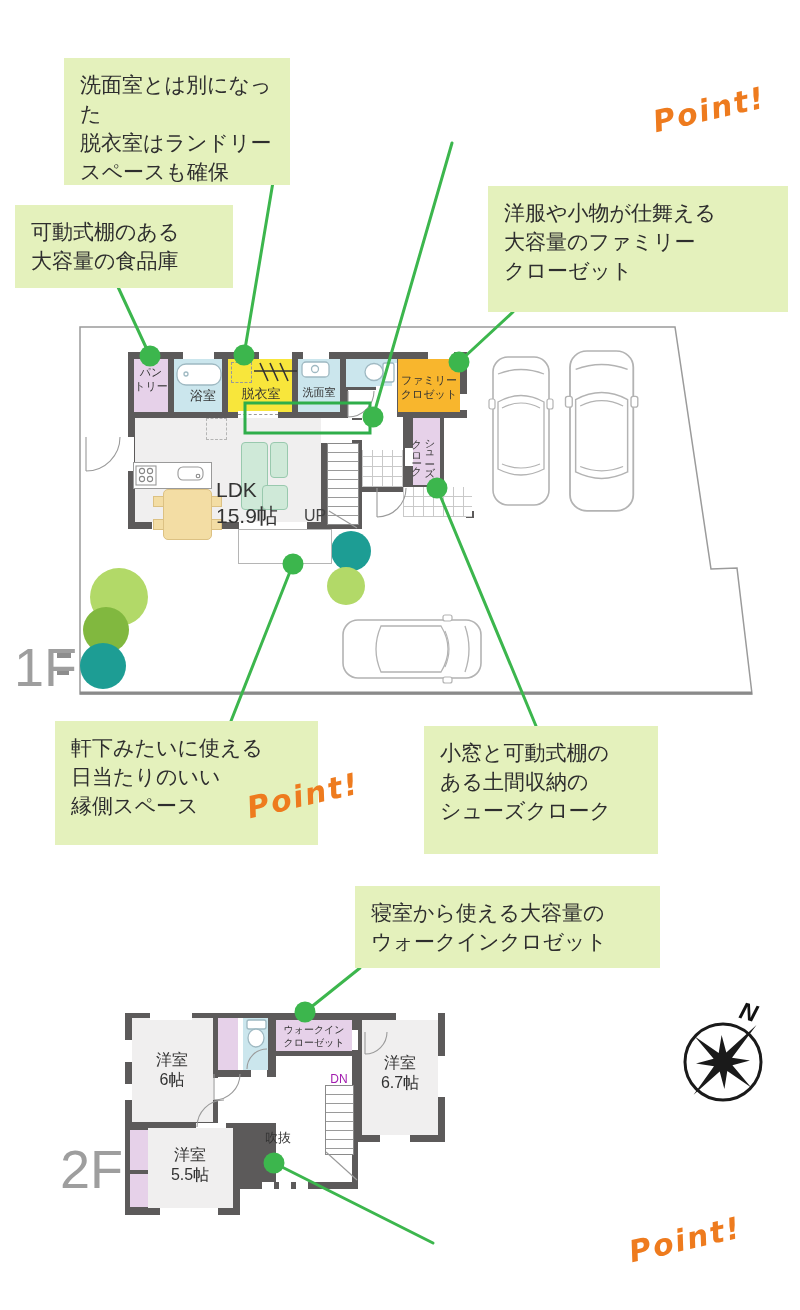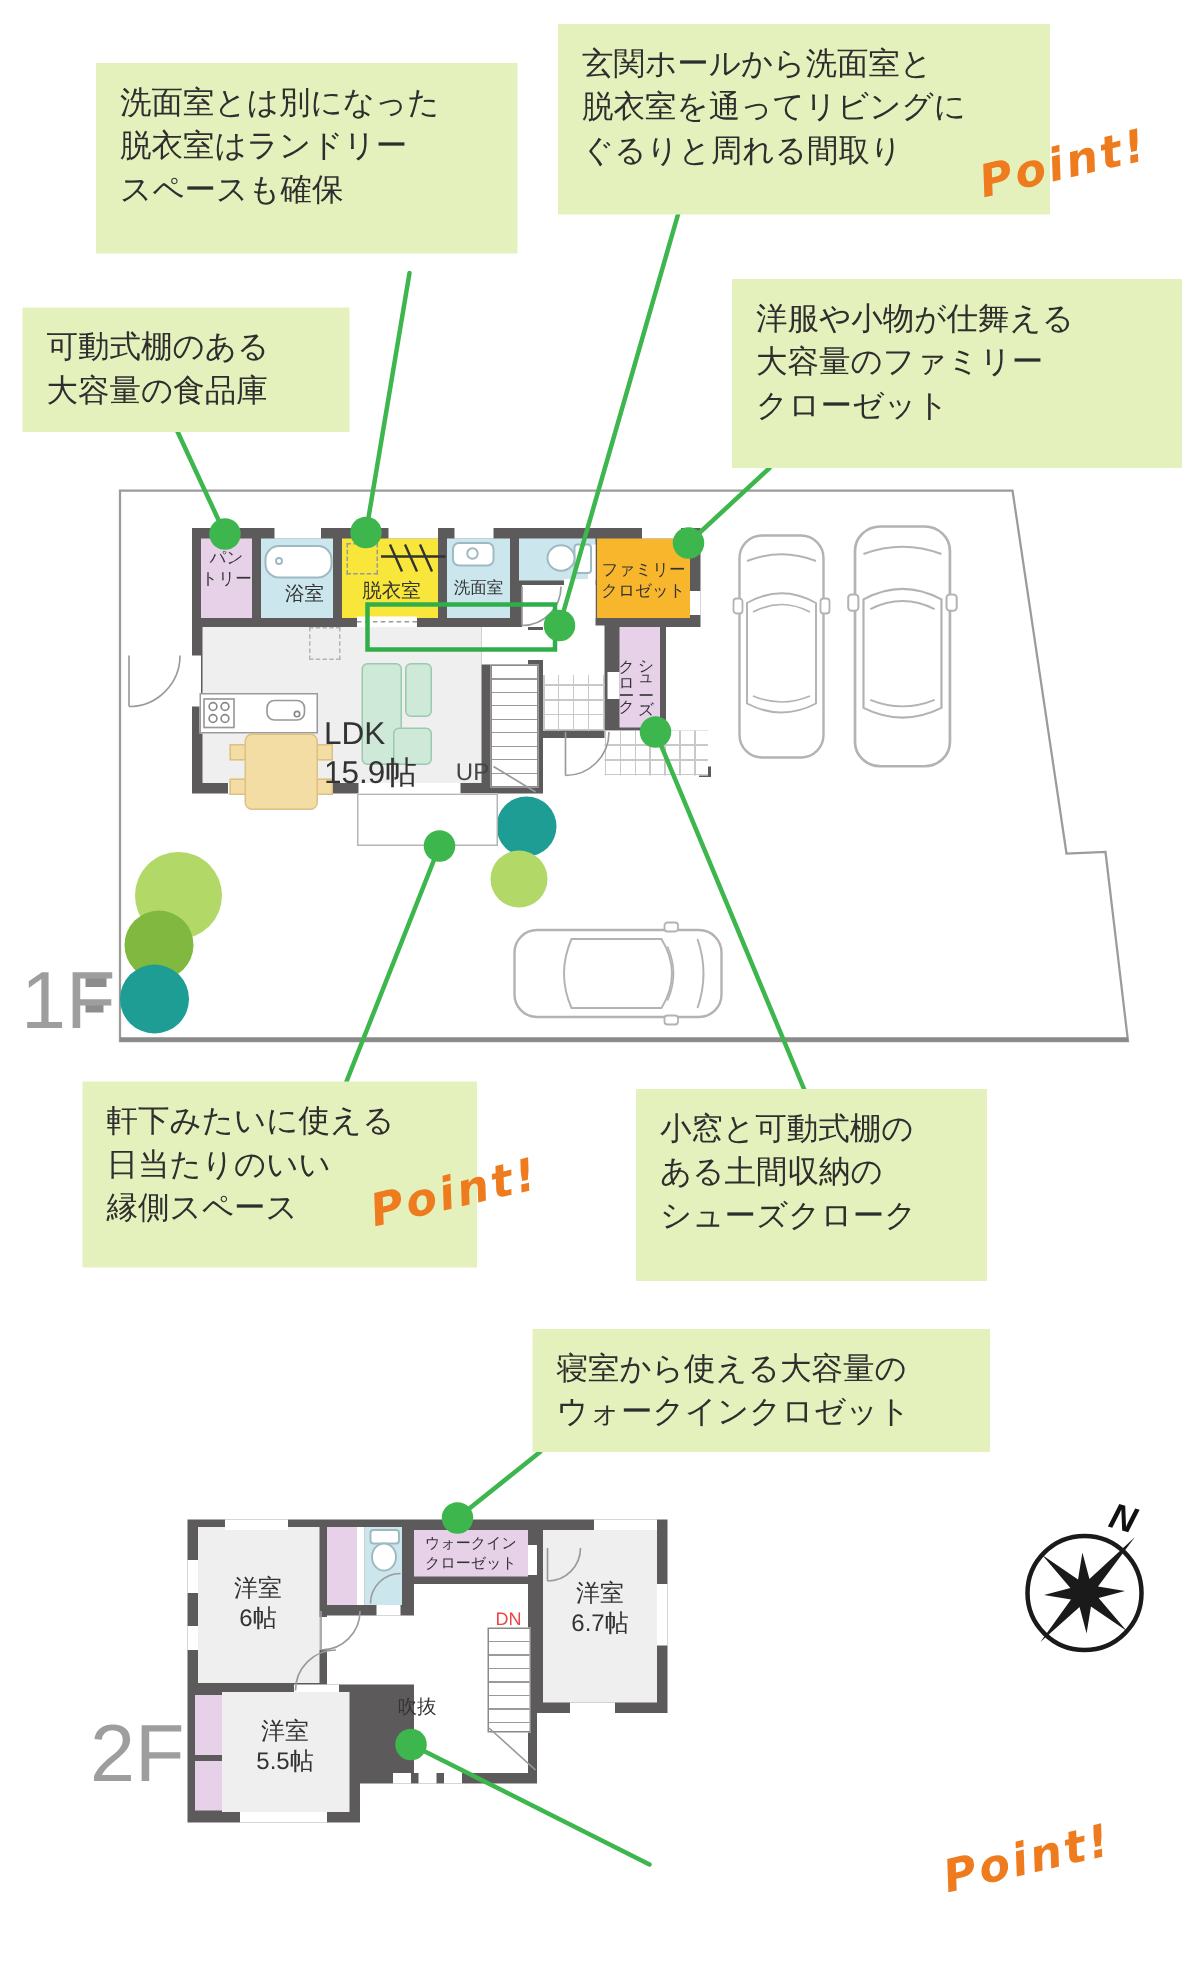--- a/index.html
+++ b/index.html
@@ -170,21 +170,21 @@
 
   <div class="rlabel" style="left:142px;top:1050px;width:60px;font-size:16px">洋室
 6帖</div>
   <div class="rlabel" style="left:276px;top:1024px;width:76px;font-size:10px">ウォークイン
 クローゼット</div>
   <div class="rlabel" style="left:368px;top:1053px;width:64px;font-size:16px">洋室
 6.7帖</div>
   <div class="rlabel" style="left:155px;top:1145px;width:70px;font-size:16px">洋室
 5.5帖</div>
   <div class="rlabel" style="left:258px;top:1130px;width:40px;font-size:13px">吹抜</div>
-  <div class="rlabel" style="left:327px;top:1072px;width:24px;font-size:12px;color:#ef4444">DN</div>
+  <div class="rlabel" style="left:327px;top:1072px;width:24px;font-size:12px;color:#a21caf">DN</div>
   <div class="floorlab" style="left:60px;top:1138px">2F</div>
 
   <svg class="layer" width="800" height="1310" style="z-index:5">
     <g fill="#fff" stroke="#9fb9c2" stroke-width="1.3">
       <rect x="177" y="364" width="44" height="21" rx="9"></rect>
       <circle cx="186" cy="374" r="2"></circle>
       <rect x="302" y="362" width="27" height="15" rx="4"></rect>
       <circle cx="315" cy="369" r="3.5" fill="none"></circle>
       <rect x="383" y="363" width="11" height="19" rx="2"></rect>
       <ellipse cx="374" cy="372" rx="9" ry="8.5"></ellipse>
@@ -231,28 +231,25 @@
       <circle cx="244" cy="355" r="10.5"></circle>
       <circle cx="373" cy="417" r="10.5"></circle>
       <circle cx="459" cy="362" r="10.5"></circle>
       <circle cx="293" cy="564" r="10.5"></circle>
       <circle cx="437" cy="488" r="10.5"></circle>
       <circle cx="305" cy="1012" r="10.5"></circle>
       <circle cx="274" cy="1163" r="10.5"></circle>
     </g>
   </svg>
 
-  <div class="callout" style="left:64px;top:42px;width:281px;height:127px">洗面室とは別になった
+  <div class="callout" style="left:64px;top:58px;width:226px;height:127px">洗面室とは別になった
 脱衣室はランドリー
 スペースも確保</div>
   <div class="callout" style="left:15px;top:205px;width:218px;height:83px">可動式棚のある
 大容量の食品庫</div>
-  <div class="callout" style="left:372px;top:16px;width:328px;height:127px">玄関ホールから洗面室と
-脱衣室を通ってリビングに
-ぐるりと周れる間取り</div>
   <div class="point" style="left:652px;top:92px">Point!</div>
   <div class="callout" style="left:488px;top:186px;width:300px;height:126px">洋服や小物が仕舞える
 大容量のファミリー
 クローゼット</div>
   <div class="callout" style="left:55px;top:721px;width:263px;height:124px">軒下みたいに使える
 日当たりのいい
 縁側スペース</div>
   <div class="point" style="left:246px;top:778px">Point!</div>
   <div class="callout" style="left:424px;top:726px;width:234px;height:128px">小窓と可動式棚の
 ある土間収納の

